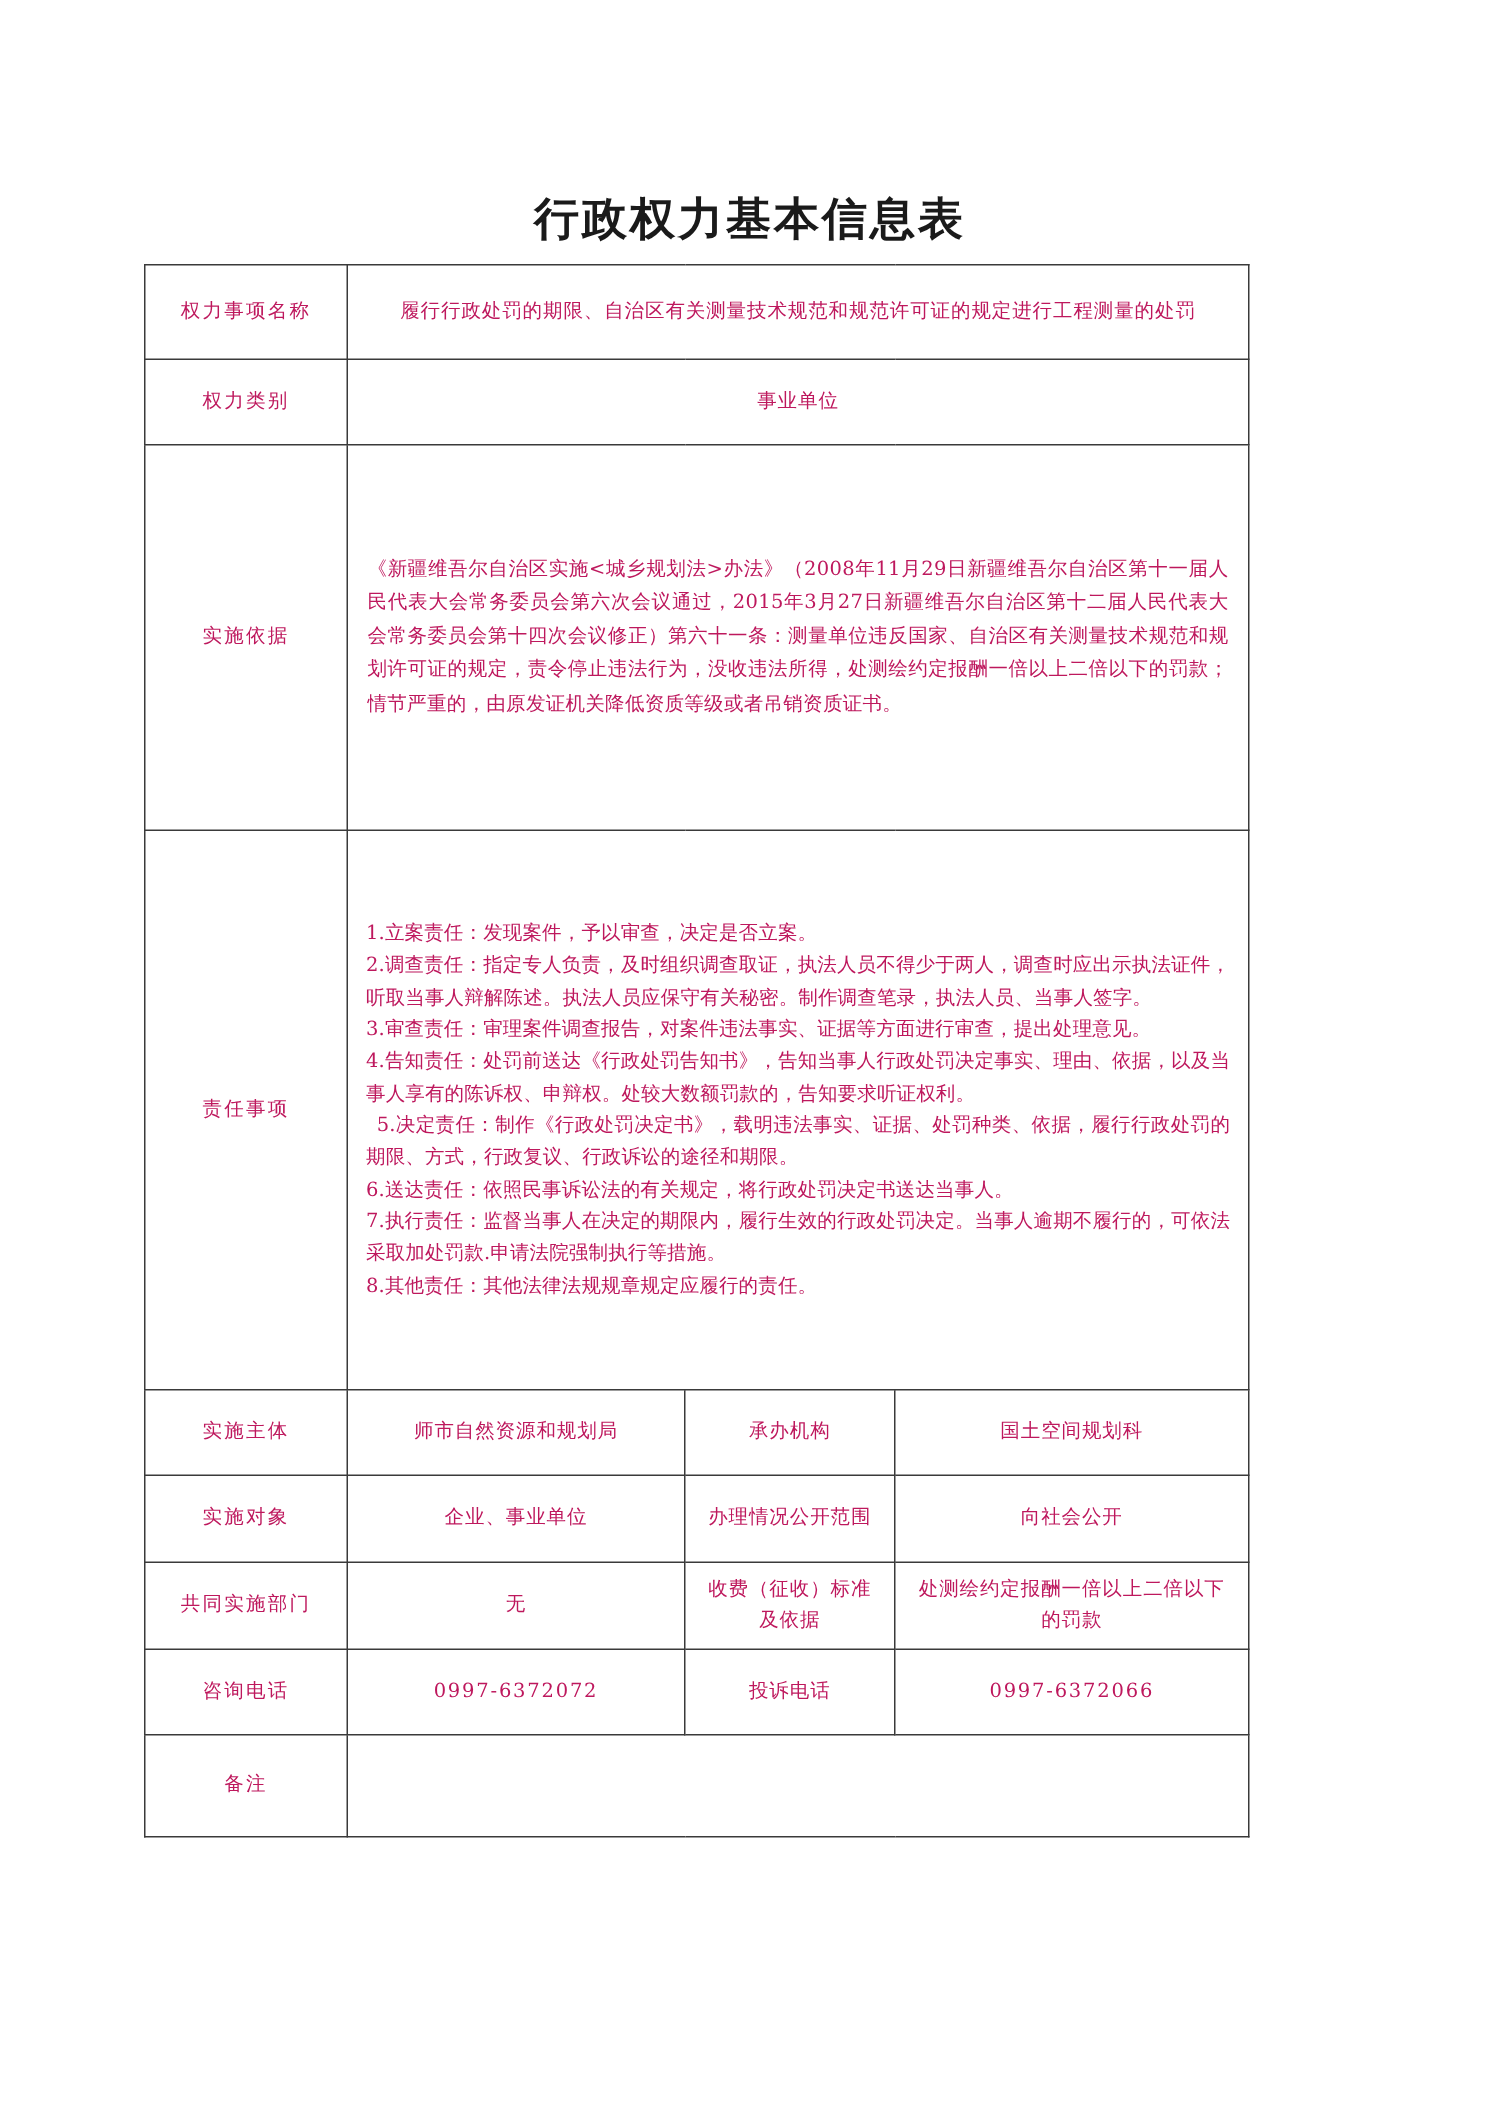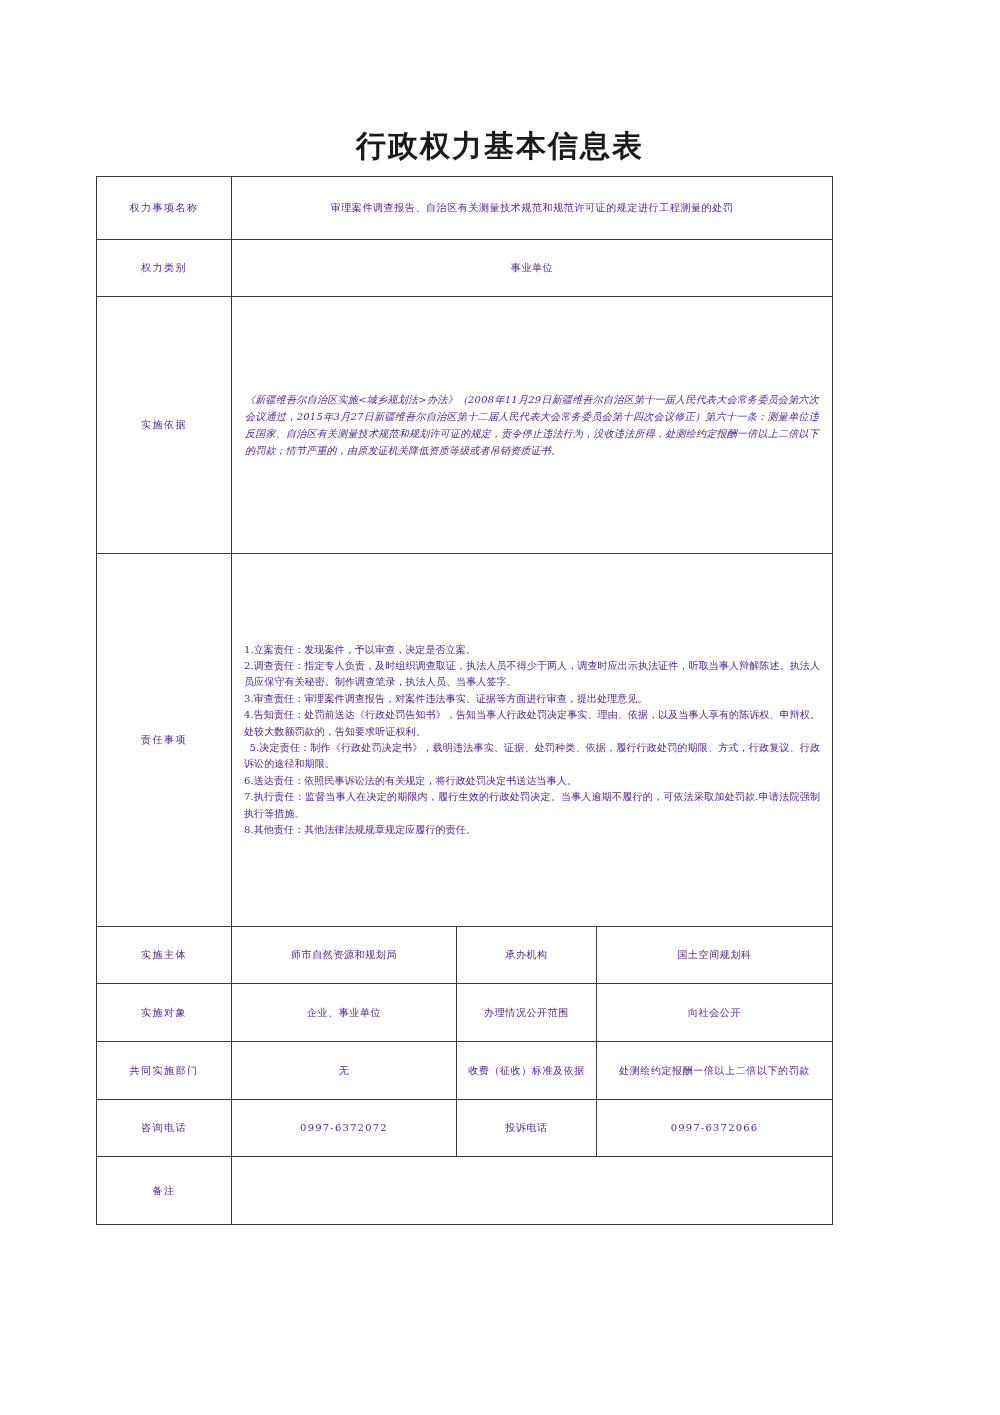--- a/index.html
+++ b/index.html
@@ -40,23 +40,23 @@
     left: 96px;
     top: 176px;
     width: 736px;
     border-collapse: collapse;
     table-layout: fixed;
   }
   table.main td {
     border: 1px solid #3a3a3a;
     padding: 0;
     vertical-align: middle;
-    font-size: 10px;
+    font-size: 13px;
     line-height: 1.55;
-    color: #4c1d95;
+    color: #be185d;
   }
   .cell-pad {
     padding: 7px 9px;
     box-sizing: border-box;
   }
   .lbl {
     text-align: center;
     letter-spacing: 1.5px;
   }
   .ctr {
@@ -65,21 +65,20 @@
   }
   .just {
     text-align: justify;
     text-justify: inter-ideograph;
     letter-spacing: 0.2px;
     line-height: 1.72;
   }
   .para {
     margin: 0;
     text-indent: 0;
-    font-style: italic;
   }
   .body-block {
     padding: 10px 12px 10px 12px;
   }
   .basis-block {
     padding: 18px 13px 18px 13px;
   }
   .basis-block .para {
     text-indent: 0;
     line-height: 1.72;
@@ -124,21 +123,21 @@
         <col class="col-c">
         <col class="col-d">
     </colgroup>
     <tbody>
 
       <tr>
         <td class="tall-name">
           <div class="cell-pad lbl">权力事项名称</div>
         </td>
         <td colspan="3">
-          <div class="cell-pad ctr">审理案件调查报告、自治区有关测量技术规范和规范许可证的规定进行工程测量的处罚</div>
+          <div class="cell-pad ctr">履行行政处罚的期限、自治区有关测量技术规范和规范许可证的规定进行工程测量的处罚</div>
         </td>
       </tr>
 
       <tr>
         <td class="tall-kind">
           <div class="cell-pad lbl">权力类别</div>
         </td>
         <td colspan="3">
           <div class="cell-pad ctr">事业单位</div>
         </td>

